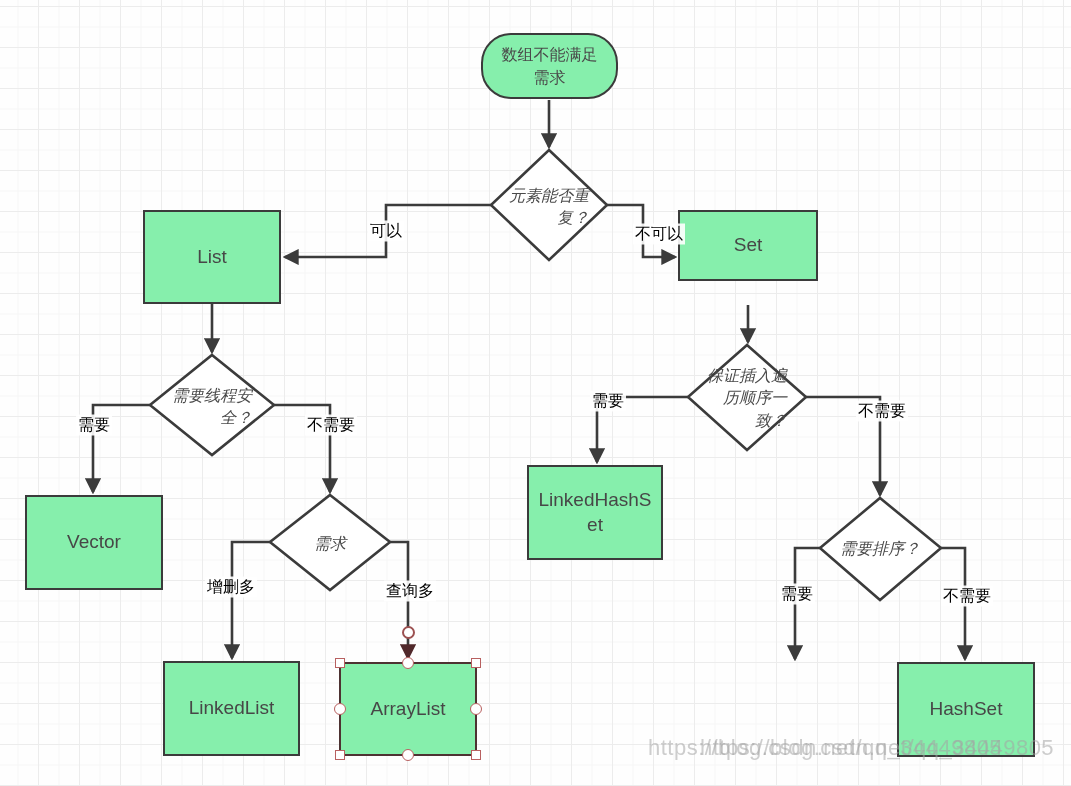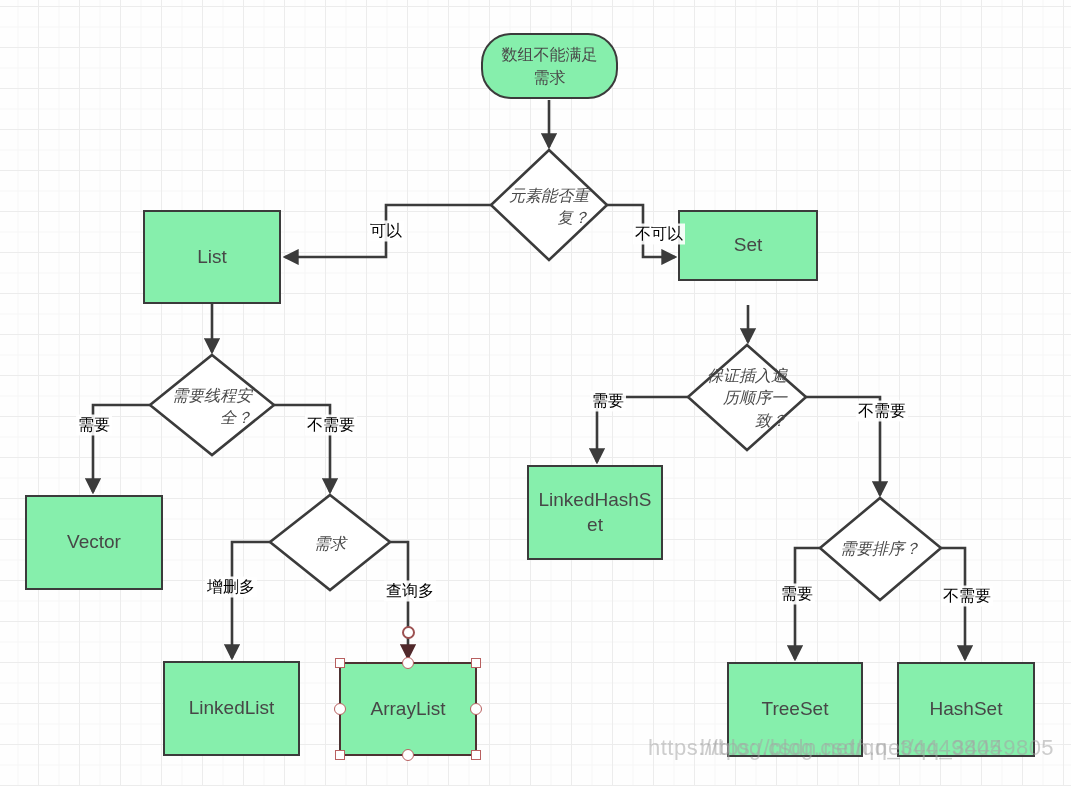--- a/index.html
+++ b/index.html
@@ -127,23 +127,20 @@
     <span class="handle sq" style="left:-6px;bottom:-6px;"></span>
     <span class="handle sq" style="right:-6px;bottom:-6px;"></span>
     <span class="handle ci" style="left:50%;top:-7px;transform:translateX(-50%);"></span>
     <span class="handle ci" style="left:50%;bottom:-7px;transform:translateX(-50%);"></span>
     <span class="handle ci" style="left:-7px;top:50%;transform:translateY(-50%);"></span>
     <span class="handle ci" style="right:-7px;top:50%;transform:translateY(-50%);"></span>
   </div>
 
   <span class="float-handle" style="left:402px;top:626px;"></span>
 
-  <div class="box" style="left:727px;top:662px;width:136px;height:95px;">
-    <span class="lbl">TreeSet</span>
-  </div>
 
   <div class="box" style="left:897px;top:662px;width:138px;height:95px;">
     <span class="lbl">HashSet</span>
   </div>
 
   <div class="diamond-label" style="left:549px;top:207px;">元素能否重
 复？</div>
   <div class="diamond-label" style="left:212px;top:407px;">需要线程安
 全？</div>
   <div class="diamond-label" style="left:330px;top:544px;">需求</div>

